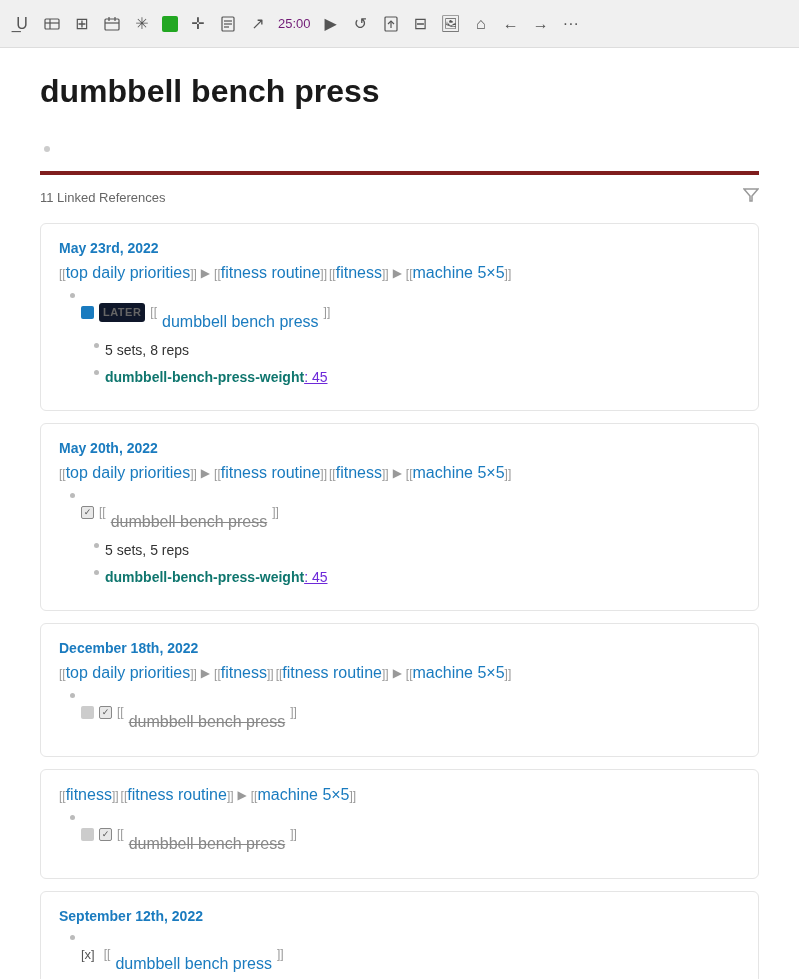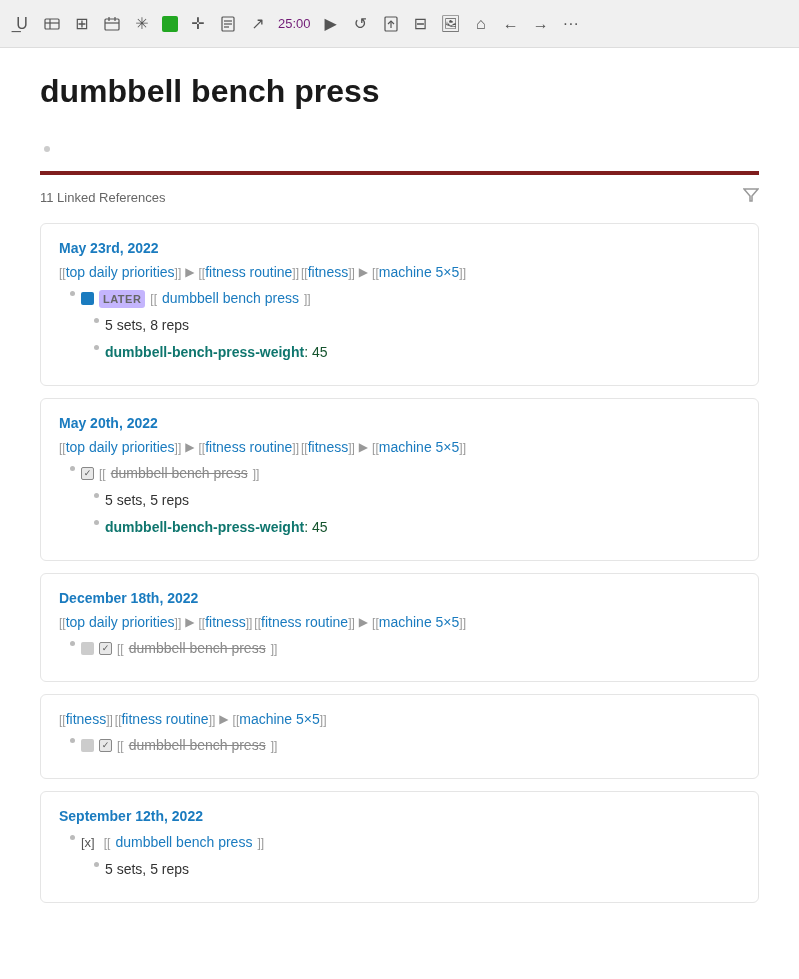--- a/index.html
+++ b/index.html
@@ -179,28 +179,29 @@
       border-radius: 2px;
       display: inline-block;
       flex-shrink: 0;
     }
     .label-later {
       font-size: 11px;
       font-weight: 700;
       color: #666;
       text-transform: uppercase;
       letter-spacing: 0.5px;
-      background: #c4b5fd;
+      background: #0f172a;
       padding: 1px 4px;
       border-radius: 3px;
     }
     .ref-link {
       color: #1a7bbf;
       cursor: pointer;
-      font-size: 14px;
+      font-size: 16px;
+      margin-top: 20px;
     }
     .strikethrough {
       text-decoration: line-through;
       color: #888;
     }
     .bracket { color: #999; font-size: 12px; }
 
     
     .cb-checked {
       width: 13px;
@@ -228,21 +229,22 @@
 
     .sub-bullet {
       margin-left: 24px;
     }
 
     .key-text {
       font-weight: 600;
       color: #0f766e;
     }
     .value-text {
-      color: #14532d;
+      color: #6d28d9;
+      text-decoration: underline;
     }
   </style>
 </head>
 <body>
 
 <div class="toolbar">
   <span class="toolbar-icon">̲U</span>
   <span class="toolbar-icon">
     <svg width="16" height="16" viewBox="0 0 16 16" fill="none" stroke="#555" stroke-width="1.2">
       <rect x="1" y="3" width="14" height="10" rx="1"></rect>

